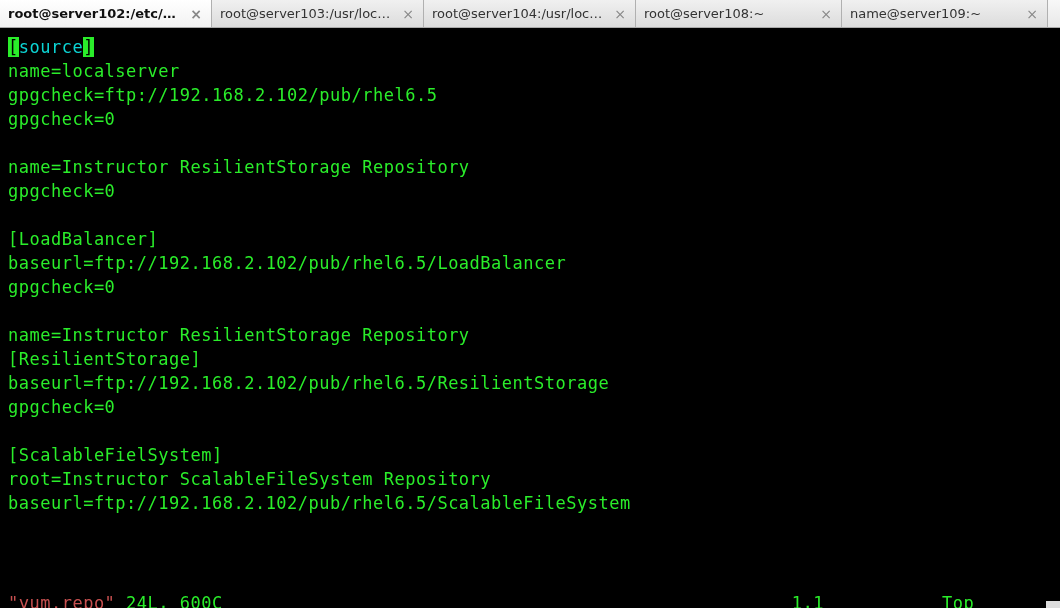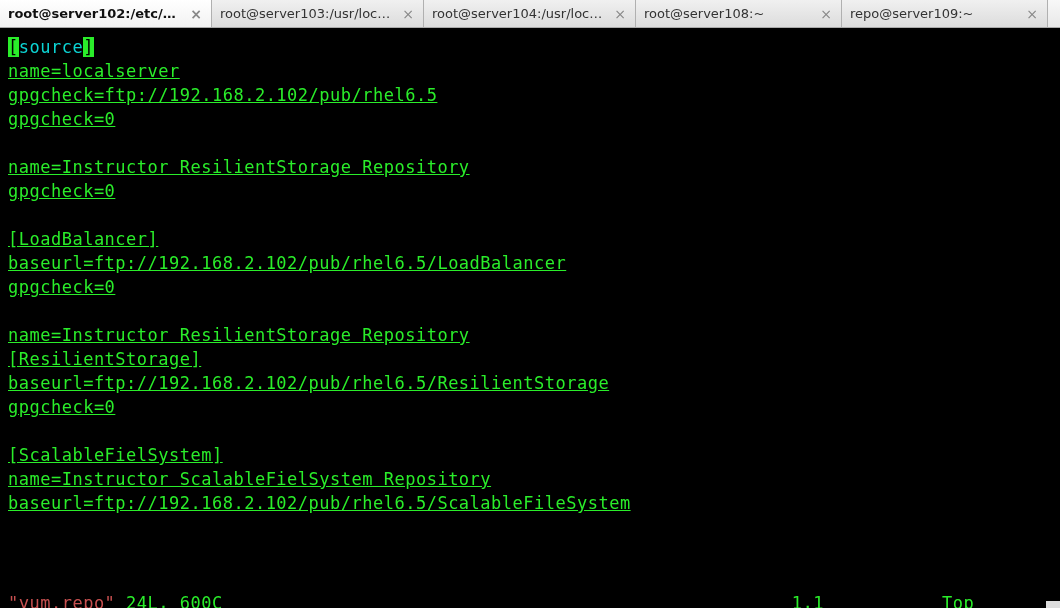--- a/index.html
+++ b/index.html
@@ -60,21 +60,20 @@
       letter-spacing: 0.5px;
       padding: 0;
       height: calc(100% - 28px);
       position: relative;
       margin-top: 7px;
     }
     .term-line {
       padding-left: 8px;
       white-space: pre;
       color: #2aed2a;
-      text-decoration: underline;
     }
     .term-line.blank {
       height: 24px;
     }
     .cursor-line {
       padding-left: 8px;
       white-space: pre;
     }
     .cursor-char {
       background: #2aed2a;
@@ -118,21 +117,21 @@
   </div>
   <div class="tab">
     <span class="tab-label">root@server104:/usr/loca...</span>
     <span class="tab-close">×</span>
   </div>
   <div class="tab">
     <span class="tab-label">root@server108:~</span>
     <span class="tab-close">×</span>
   </div>
   <div class="tab">
-    <span class="tab-label">repo@server109:~</span>
+    <span class="tab-label">name@server109:~</span>
     <span class="tab-close">×</span>
   </div>
 </div>
 
 <div class="terminal">
   <div class="cursor-line"><span class="cursor-char">[</span><span class="source-word">source</span><span class="cursor-char">]</span></div>
   <div id="lines-container">
       <div class="term-line">name=localserver</div>
       <div class="term-line">gpgcheck=ftp://192.168.2.102/pub/rhel6.5</div>
       <div class="term-line">gpgcheck=0</div>
@@ -143,18 +142,18 @@
       <div class="term-line">[LoadBalancer]</div>
       <div class="term-line">baseurl=ftp://192.168.2.102/pub/rhel6.5/LoadBalancer</div>
       <div class="term-line">gpgcheck=0</div>
       <div class="term-line blank"></div>
       <div class="term-line">name=Instructor ResilientStorage Repository</div>
       <div class="term-line">[ResilientStorage]</div>
       <div class="term-line">baseurl=ftp://192.168.2.102/pub/rhel6.5/ResilientStorage</div>
       <div class="term-line">gpgcheck=0</div>
       <div class="term-line blank"></div>
       <div class="term-line">[ScalableFielSystem]</div>
-      <div class="term-line">name=Instructor ScalableFielSystem Repository</div>
+      <div class="term-line">root=Instructor ScalableFileSystem Repository</div>
       <div class="term-line">baseurl=ftp://192.168.2.102/pub/rhel6.5/ScalableFileSystem</div>
     </div>
   <div class="status-line"><span class="status-file">"yum.repo"</span><span> 24L, 600C</span><span>                                                     </span><span>1,1</span><span>           </span><span>Top</span></div>
   <div class="scroll-corner"></div>
 </div>
 
 </body></html>

